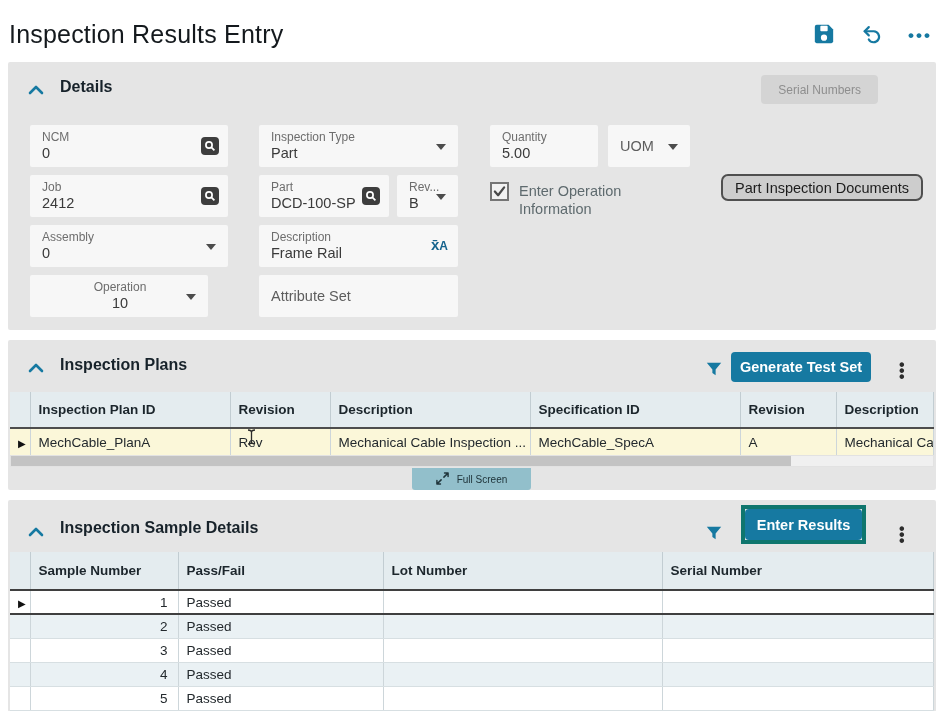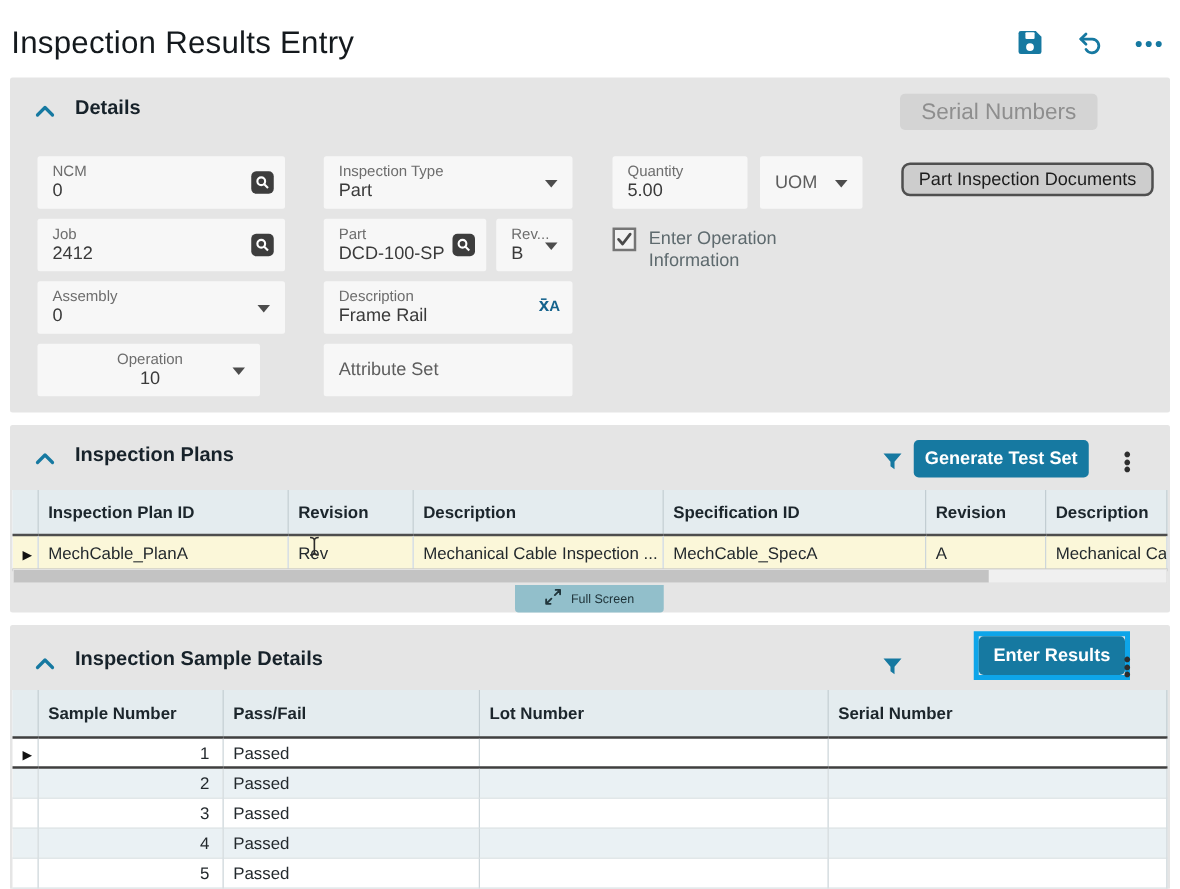--- a/index.html
+++ b/index.html
@@ -39,38 +39,38 @@
   .f-qty { left:482px; top:63px; width:108px; }
   .f-uom { left:600px; top:63px; width:82px; }
   .f-job { left:22px; top:113px; width:198px; }
   .f-part { left:251px; top:113px; width:130px; }
   .f-rev { left:389px; top:113px; width:61px; padding-right:22px; }
   .f-assembly { left:22px; top:163px; width:198px; }
   .f-desc { left:251px; top:163px; width:199px; }
   .f-oper { left:22px; top:213px; width:178px;text-align:center; }
   .f-attr { left:251px; top:213px; width:199px; }
 
-  .btn-disabled { position:absolute; right:58px; top:13px; height:29px; padding:0 17px; background:#d4d4d4; color:#8e8e8e; border:none; border-radius:4px; font-size:18px; font-family:inherit; }
-  .btn-doc { position:absolute; background:#cdcdcd; color:#1c1c1c; border:2px solid #4f4f4f; border-radius:7px; font-size:14.5px; font-family:inherit; padding:0 12px; height:27px; cursor:pointer; }
+  .btn-disabled { position:absolute; right:58px; top:13px; height:29px; padding:0 17px; background:#d4d4d4; color:#8e8e8e; border:none; border-radius:4px; font-size:12px; font-family:inherit; }
+  .btn-doc { position:absolute; background:#cdcdcd; color:#1c1c1c; border:2px solid #4f4f4f; border-radius:7px; font-size:14.5px; font-family:inherit; padding:0 12px; height:27px; cursor:pointer;margin-top:44px; }
   .btn-doc1 { left:713px; top:68px; }
   .btn-doc2 { left:713px; top:105px; }
 
   .chk-row { position:absolute; left:482px; top:120px; display:flex; gap:10px; cursor:pointer; }
   .chk-box { width:19px; height:19px; border:2px solid #757575; background:#f2f2f2; display:flex; align-items:center; justify-content:center; }
   .chk-label { width:128px; font-size:14.5px; color:#5e6a6e; line-height:18px; }
 
   
   .hdr-filter { position:absolute; width:18px; height:18px; cursor:pointer; }
   .hdr-kebab { position:absolute; font-size:16px; font-weight:700; color:#2d2d2d; letter-spacing:0; line-height:6px; cursor:pointer; text-align:center; }
   .btn-primary { background:#1679a1; color:#ffffff; border:none; border-radius:4px; font-size:14.5px; font-weight:700; font-family:inherit; cursor:pointer; }
   .plans-filter { left:697px; top:20px; }
   .plans-generate { position:absolute; left:723px; top:12px; width:140px; height:30px; }
   .plans-kebab { left:891px; top:22px; }
   .samples-filter { left:697px; top:24px; }
-  .red-highlight { position:absolute; left:771px; top:5px; border:4px solid #0ea5e9; }
+  .red-highlight { position:absolute; left:733px; top:5px; border:4px solid #0f766e; }
   .samples-enter { display:block; width:117px; height:31px; }
   .samples-kebab { left:891px; top:26px; }
 
   
   table.grid { position:absolute; left:2px; border-collapse:collapse; table-layout:fixed; background:#ffffff; }
   table.grid th { background:#e4ecef; font-size:13.5px; font-weight:700; color:#1c262c; text-align:left; padding:0 8px; border-right:1px solid #c2cdd2; border-bottom:1px solid #b7c3c8; }
   table.grid td { font-size:13.5px; color:#23292d; padding:0 8px; border-right:1px solid #cdd6da; overflow:hidden; white-space:nowrap; }
   th.selcol, td.selcol { width:20px; padding:0; text-align:center; }
   th.selcol { background:#dbe6ea; }
   .row-arrow { font-size:10px; color:#111; }

